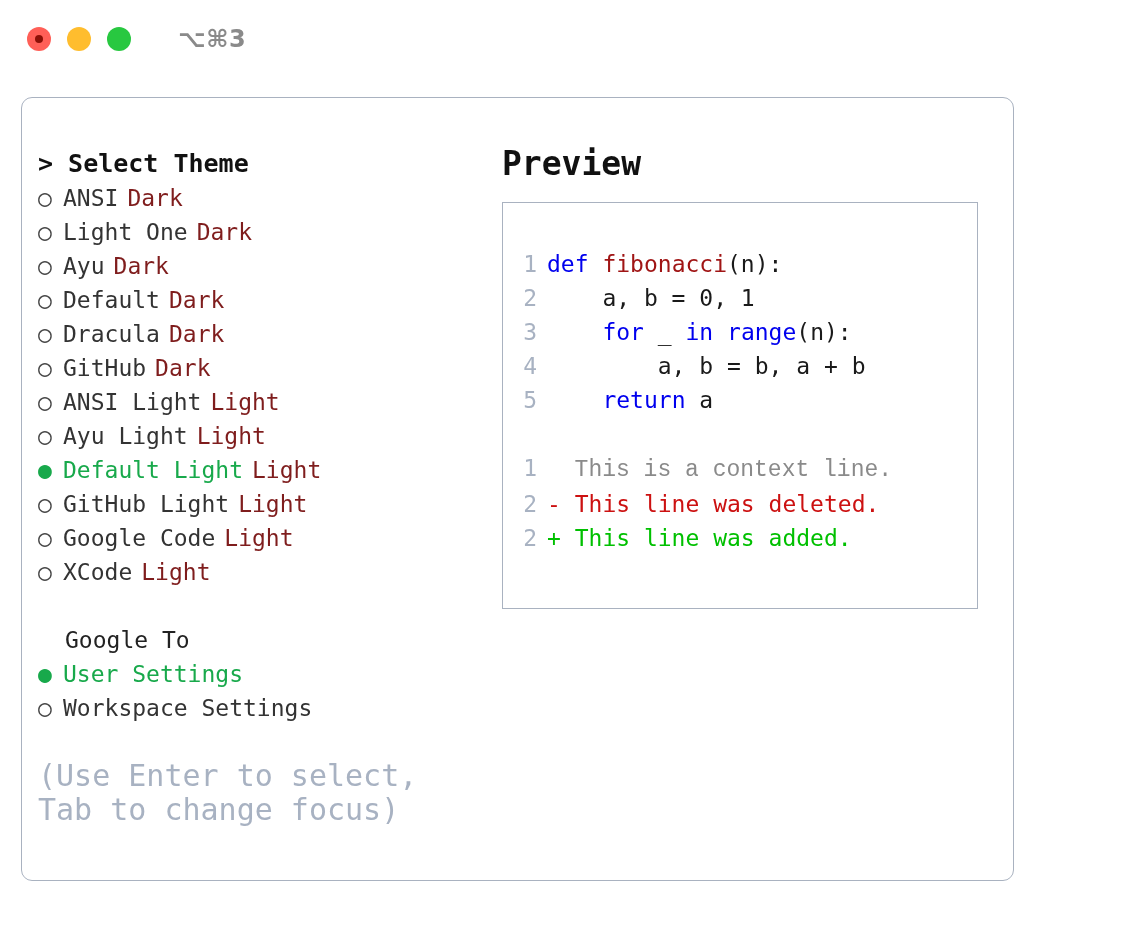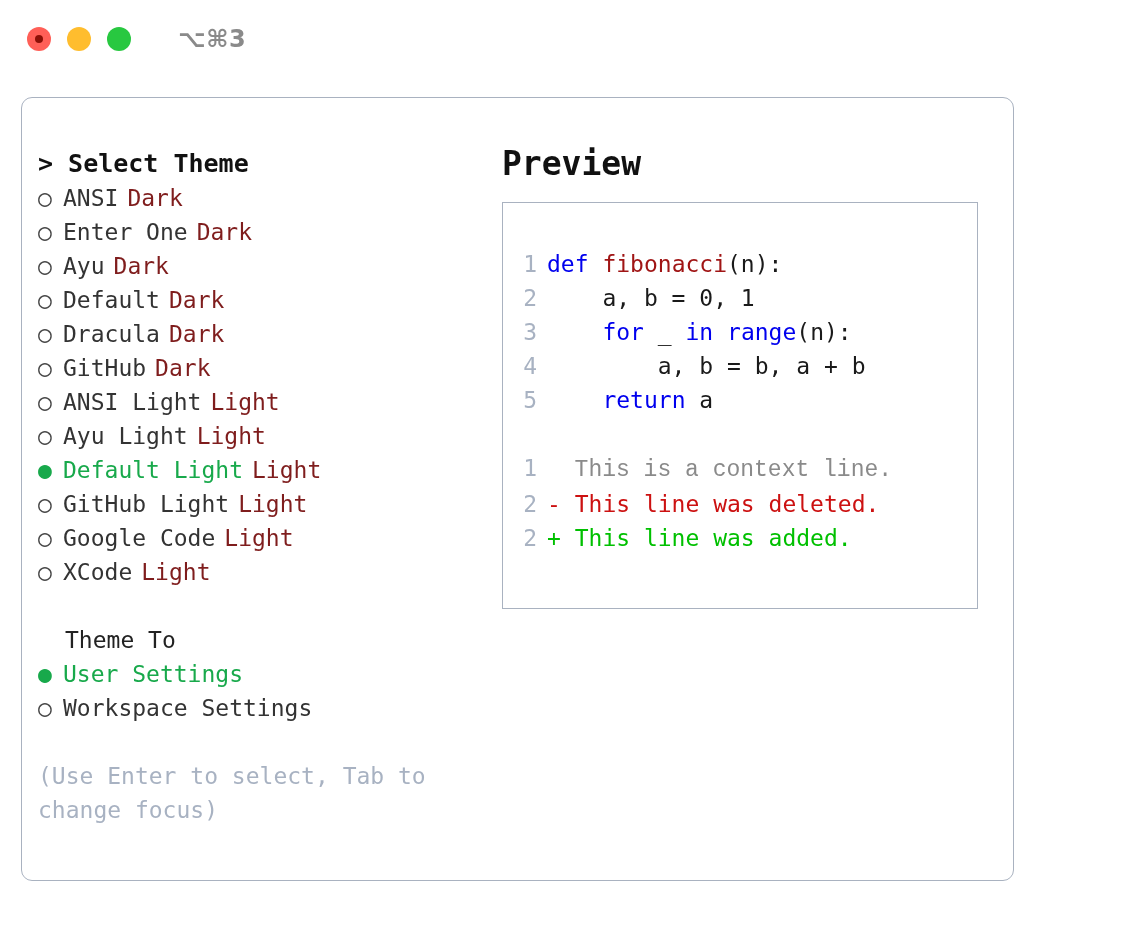--- a/index.html
+++ b/index.html
@@ -129,21 +129,21 @@
   .apply-head {
     font-size: 23px;
     color: #222222;
     line-height: 34px;
     padding-left: 27px;
     white-space: pre;
   }
 
   .hint {
     margin-top: 34px;
-    font-size: 23px;
+    font-size: 30px;
     line-height: 34px;
     color: #a8b2c2;
     width: 410px;
     white-space: normal;
   }
 
   
   .right-col {
     position: absolute;
     left: 480px;
@@ -206,36 +206,36 @@
     <div class="win-title">⌥⌘3</div>
   </div>
 
   <div class="panel">
     <div class="panel-inner">
 
       <div class="left-col">
         <div class="list-head">&gt; Select Theme</div>
         <div id="theme-items">
             <div class="opt-row"><span class="bullet off">○</span><span class="opt-label">ANSI</span><span class="opt-tag">Dark</span></div>
-            <div class="opt-row"><span class="bullet off">○</span><span class="opt-label">Enter One</span><span class="opt-tag">Dark</span></div>
+            <div class="opt-row"><span class="bullet off">○</span><span class="opt-label">Light One</span><span class="opt-tag">Dark</span></div>
             <div class="opt-row"><span class="bullet off">○</span><span class="opt-label">Ayu</span><span class="opt-tag">Dark</span></div>
             <div class="opt-row"><span class="bullet off">○</span><span class="opt-label">Default</span><span class="opt-tag">Dark</span></div>
             <div class="opt-row"><span class="bullet off">○</span><span class="opt-label">Dracula</span><span class="opt-tag">Dark</span></div>
             <div class="opt-row"><span class="bullet off">○</span><span class="opt-label">GitHub</span><span class="opt-tag">Dark</span></div>
             <div class="opt-row"><span class="bullet off">○</span><span class="opt-label">ANSI Light</span><span class="opt-tag">Light</span></div>
             <div class="opt-row"><span class="bullet off">○</span><span class="opt-label">Ayu Light</span><span class="opt-tag">Light</span></div>
             <div class="opt-row"><span class="bullet on">●</span><span class="opt-label sel">Default Light</span><span class="opt-tag">Light</span></div>
             <div class="opt-row"><span class="bullet off">○</span><span class="opt-label">GitHub Light</span><span class="opt-tag">Light</span></div>
             <div class="opt-row"><span class="bullet off">○</span><span class="opt-label">Google Code</span><span class="opt-tag">Light</span></div>
             <div class="opt-row"><span class="bullet off">○</span><span class="opt-label">XCode</span><span class="opt-tag">Light</span></div>
           </div>
 
         <div class="section-gap"></div>
 
-        <div class="apply-head">Theme To</div>
+        <div class="apply-head">Google To</div>
         <div id="apply-items">
             <div class="opt-row"><span class="bullet on">●</span><span class="opt-label sel">User Settings</span></div>
             <div class="opt-row"><span class="bullet off">○</span><span class="opt-label">Workspace Settings</span></div>
           </div>
 
         <div class="hint">(Use Enter to select, Tab to change focus)</div>
       </div>
 
       <div class="right-col">
         <div class="preview-head">Preview</div>

